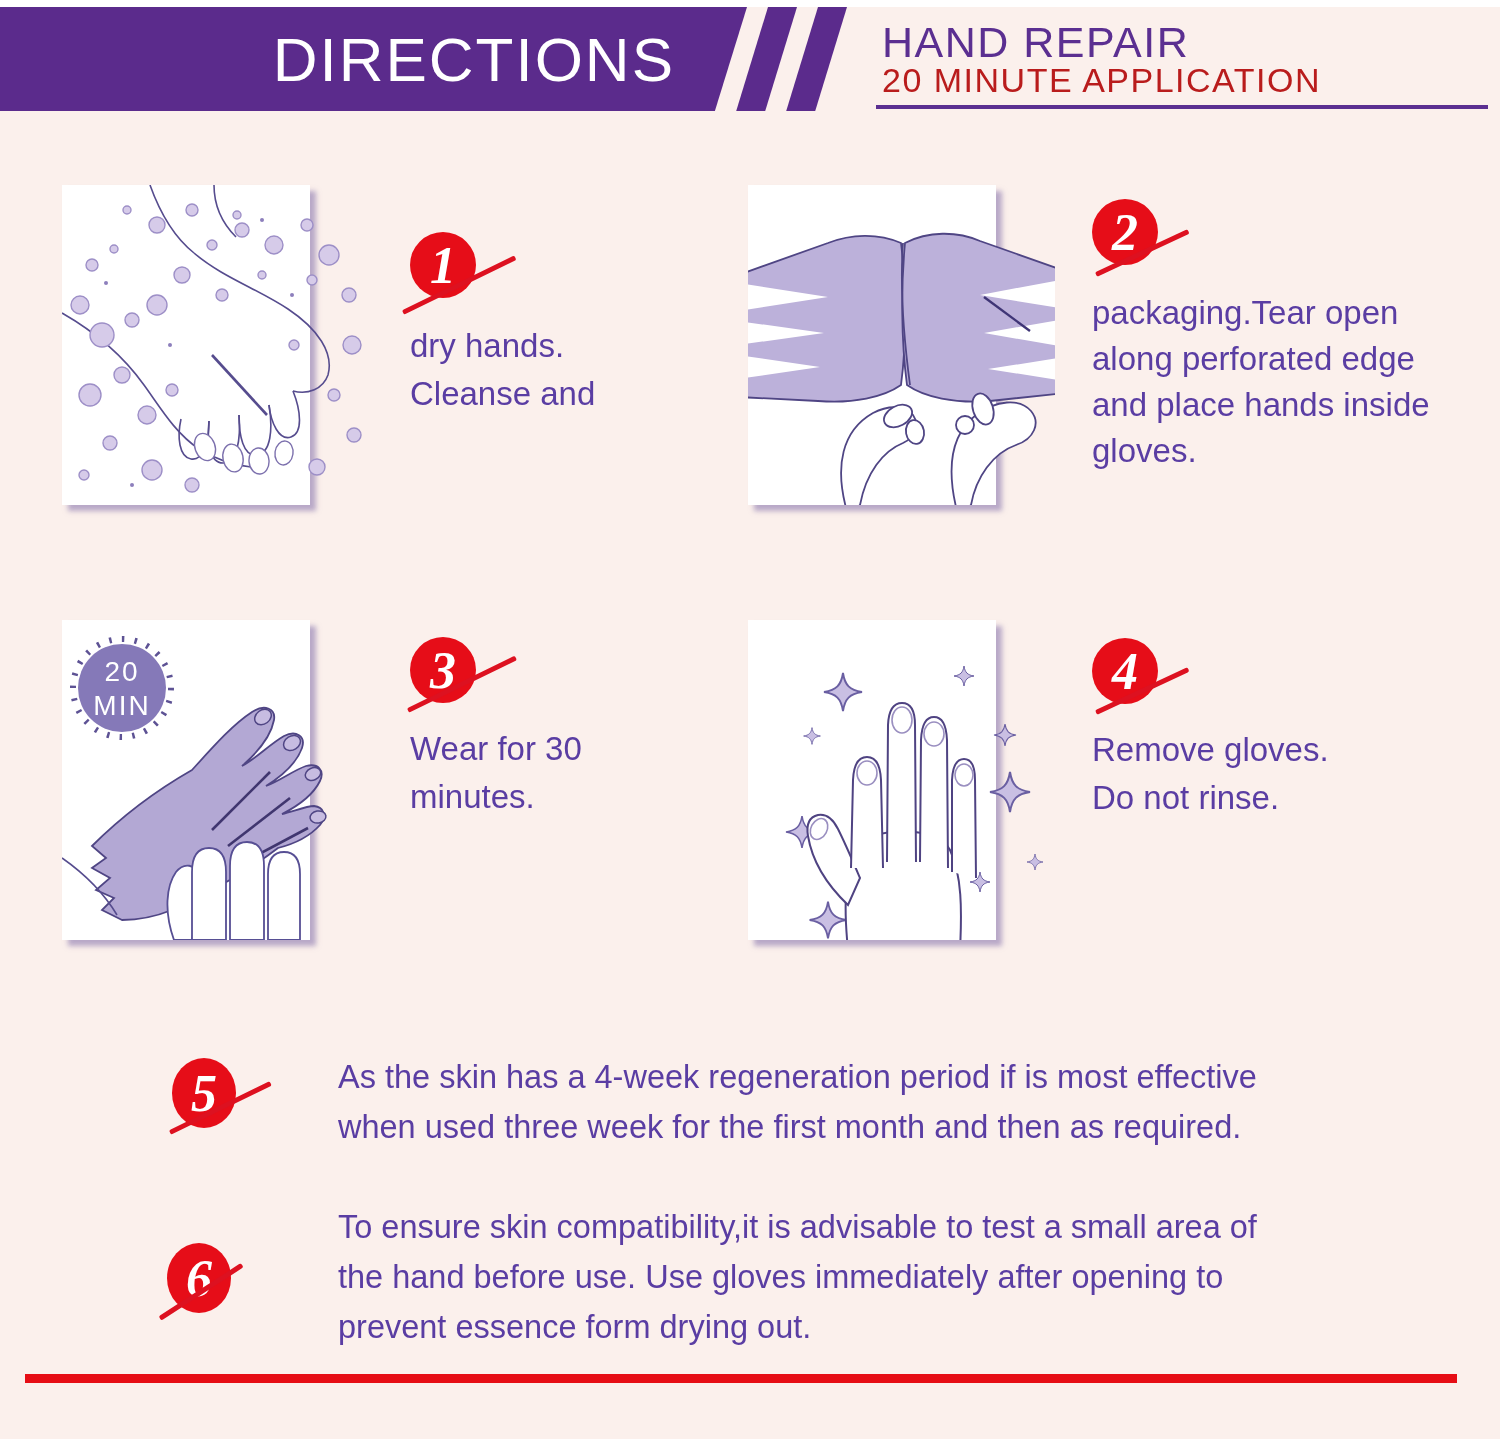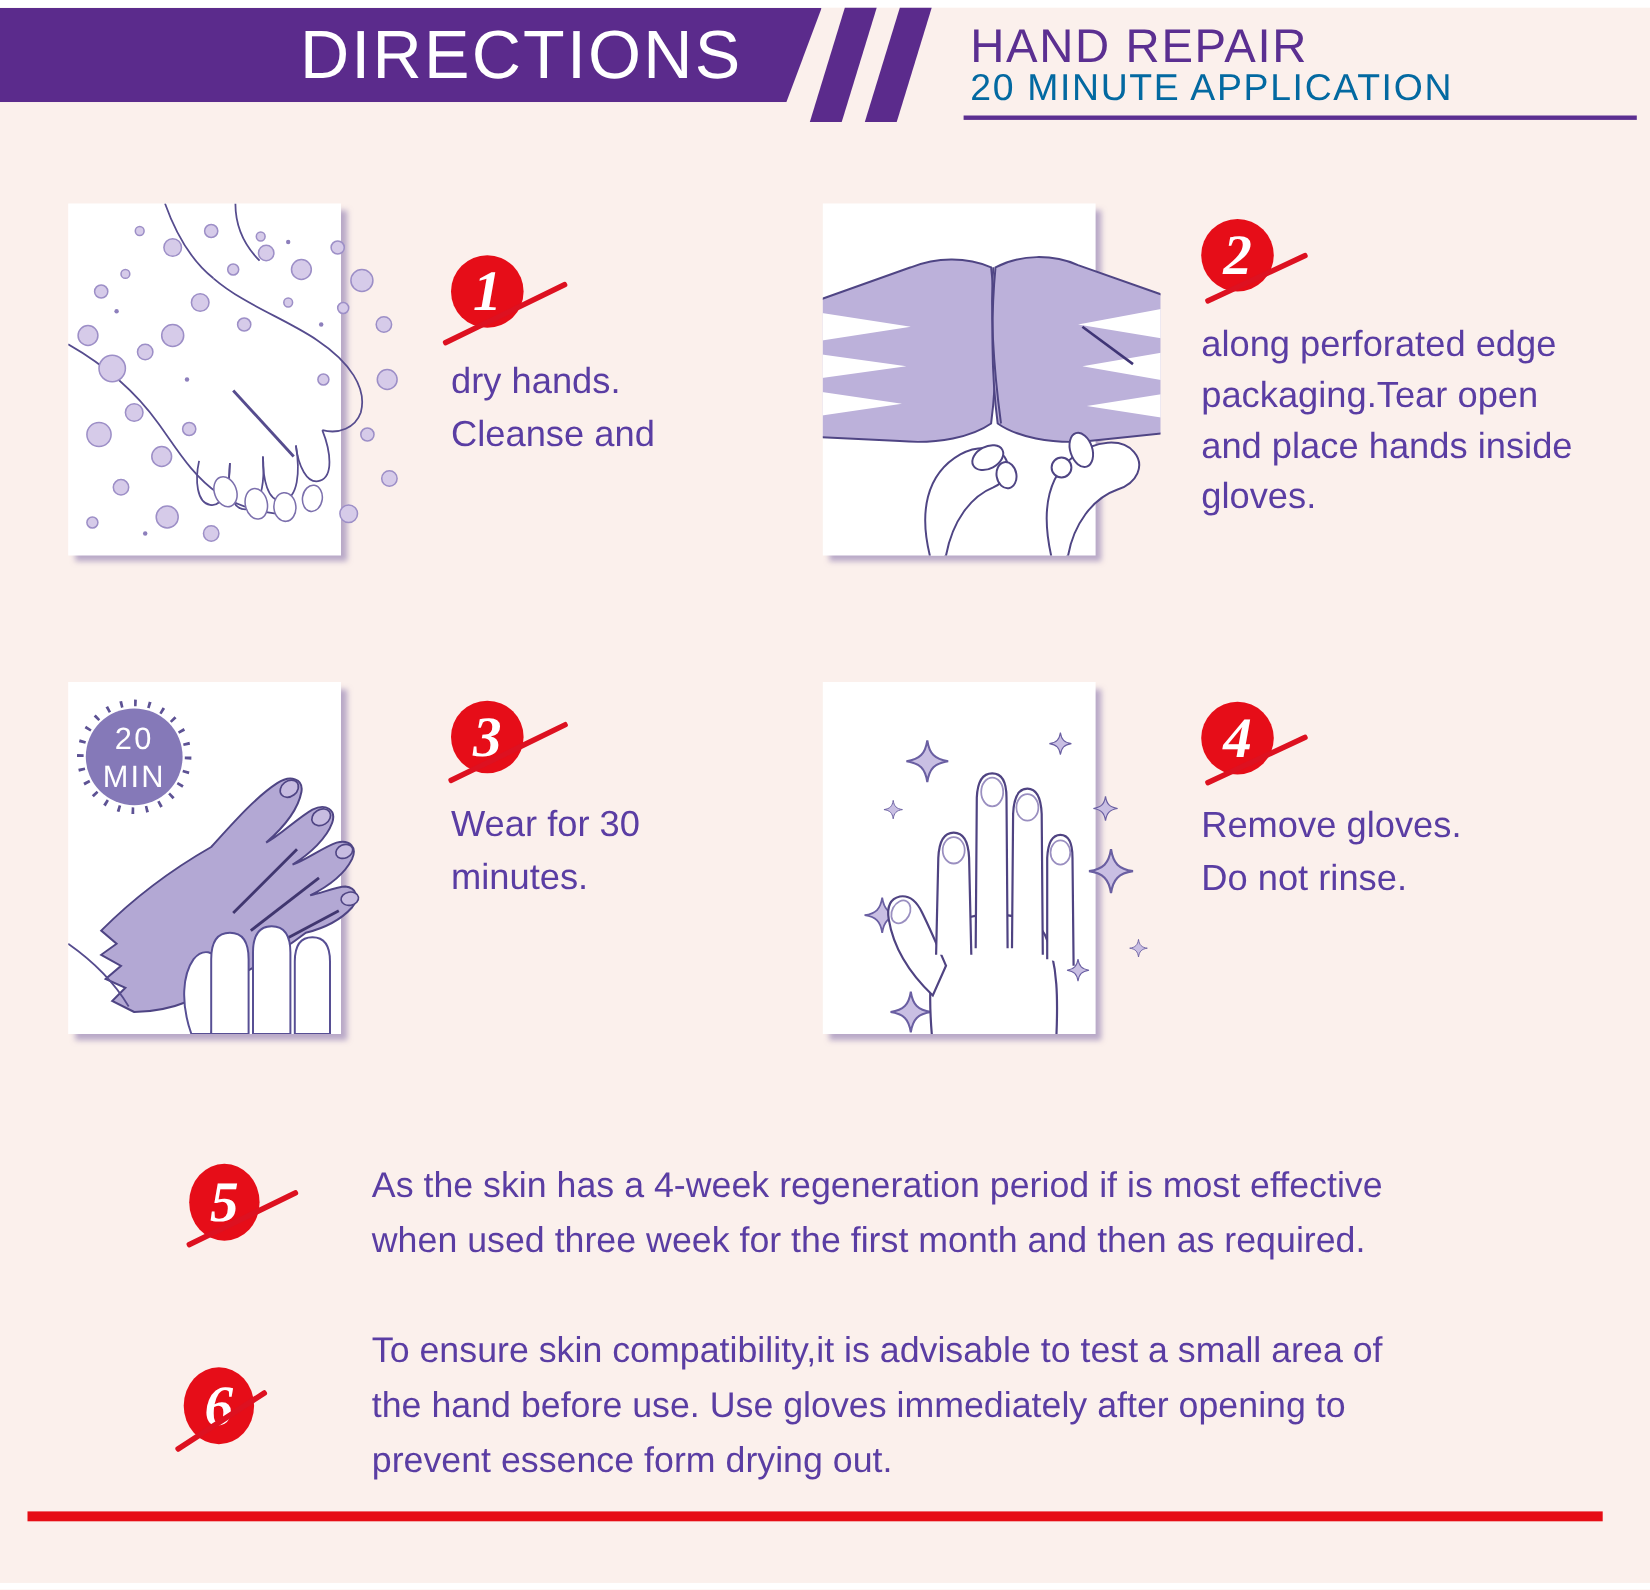--- a/index.html
+++ b/index.html
@@ -1,28 +1,28 @@
 <!DOCTYPE html>
 <html><head>
 <meta charset="utf-8">
 <style>
   html,body{margin:0;padding:0;}
   body{width:1500px;height:1445px;background:#ffffff;font-family:"Liberation Sans",sans-serif;position:relative;overflow:hidden;}
   .page{position:absolute;left:0;top:0;width:1500px;height:1445px;}
   .pink-bg{position:absolute;left:0;top:7px;width:1500px;height:1432px;background:#fbf0ec;}
 
   
-  .banner{position:absolute;left:0;top:7px;width:747px;height:86px;background:#5b2b8c;
+  .banner{position:absolute;left:0;top:7px;width:747px;height:104px;background:#5b2b8c;
           clip-path:polygon(0 0,100% 0,95.7% 100%,0 100%);display:flex;align-items:center;justify-content:flex-end;}
   .banner-title{color:#ffffff;font-size:62px;letter-spacing:2px;padding-right:72px;}
   .stripe{position:absolute;top:7px;height:104px;width:29px;background:#5b2b8c;transform:skewX(-17deg);transform-origin:top left;}
   .stripe1{left:768px;}
   .stripe2{left:818px;}
   .subtitle{position:absolute;left:882px;top:18px;font-size:43px;letter-spacing:1.5px;color:#5b2f91;white-space:nowrap;}
-  .subtitle2{position:absolute;left:882px;top:61px;font-size:34px;letter-spacing:1.5px;color:#0369a1;white-space:nowrap;}
+  .subtitle2{position:absolute;left:882px;top:61px;font-size:34px;letter-spacing:1.5px;color:#b91c1c;white-space:nowrap;}
   .subtitle-underline{position:absolute;left:876px;top:105px;width:612px;height:4px;background:#5b2f91;}
 
   
   .box{position:absolute;width:248px;height:320px;background:#ffffff;box-shadow:6px 6px 5px rgba(130,110,170,0.55);}
   .box svg{display:block;}
 
   
   .badge{position:absolute;width:66px;height:66px;border-radius:50%;background:#e60d18;color:#ffffff;
          display:flex;align-items:center;justify-content:center;
          font-family:"Liberation Serif",serif;font-style:italic;font-weight:bold;font-size:52px;}
@@ -151,22 +151,22 @@
         <circle cx="217" cy="240" r="9"></circle>
       </g>
     </svg>
   </div>
 
   <div class="badge" style="left:1092px;top:199px;">
     <span>2</span>
   </div>
   <div class="slash" style="left:1096px;top:272px;width:102px;transform:rotate(-25deg);"></div>
   <div class="step-text" style="left:1092px;top:290px;line-height:46px;">
+    <div>packaging.Tear open</div>
     <div>along perforated edge</div>
-    <div>packaging.Tear open</div>
     <div>and place hands inside</div>
     <div>gloves.</div>
   </div>
 
   <div class="box" style="left:62px;top:620px;">
     <svg width="307" height="320" viewBox="0 0 307 320">
       <path d="M60,300 L40,290 L52,278 L34,270 L48,258 L30,248 L44,238 L30,226
                C60,196 95,170 130,150
                C150,128 170,105 190,92 C202,84 214,88 212,100 C209,116 196,132 180,146
                C192,140 208,124 222,116 C234,110 244,116 240,128 C235,142 220,156 204,166

